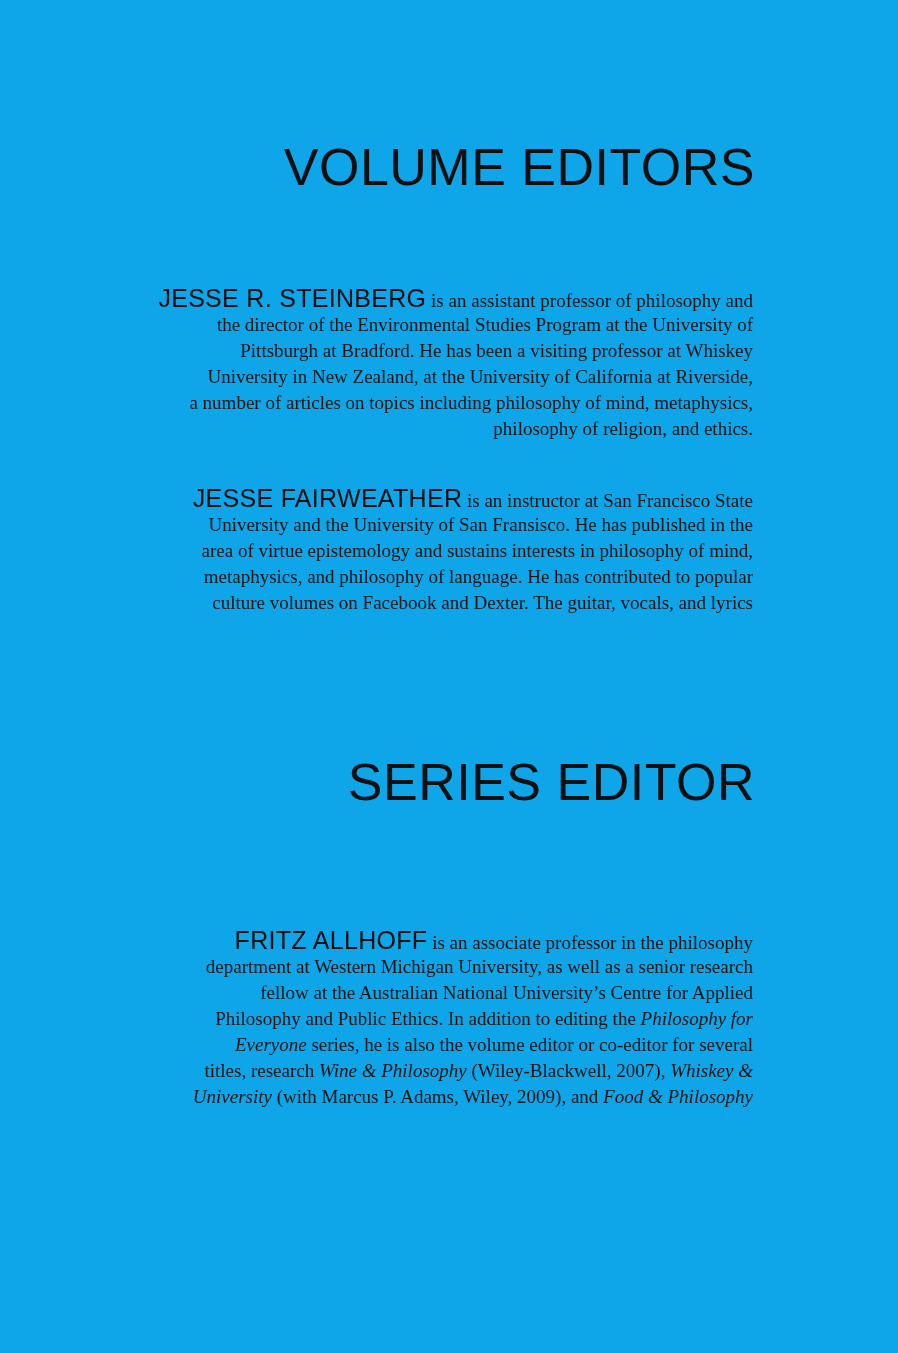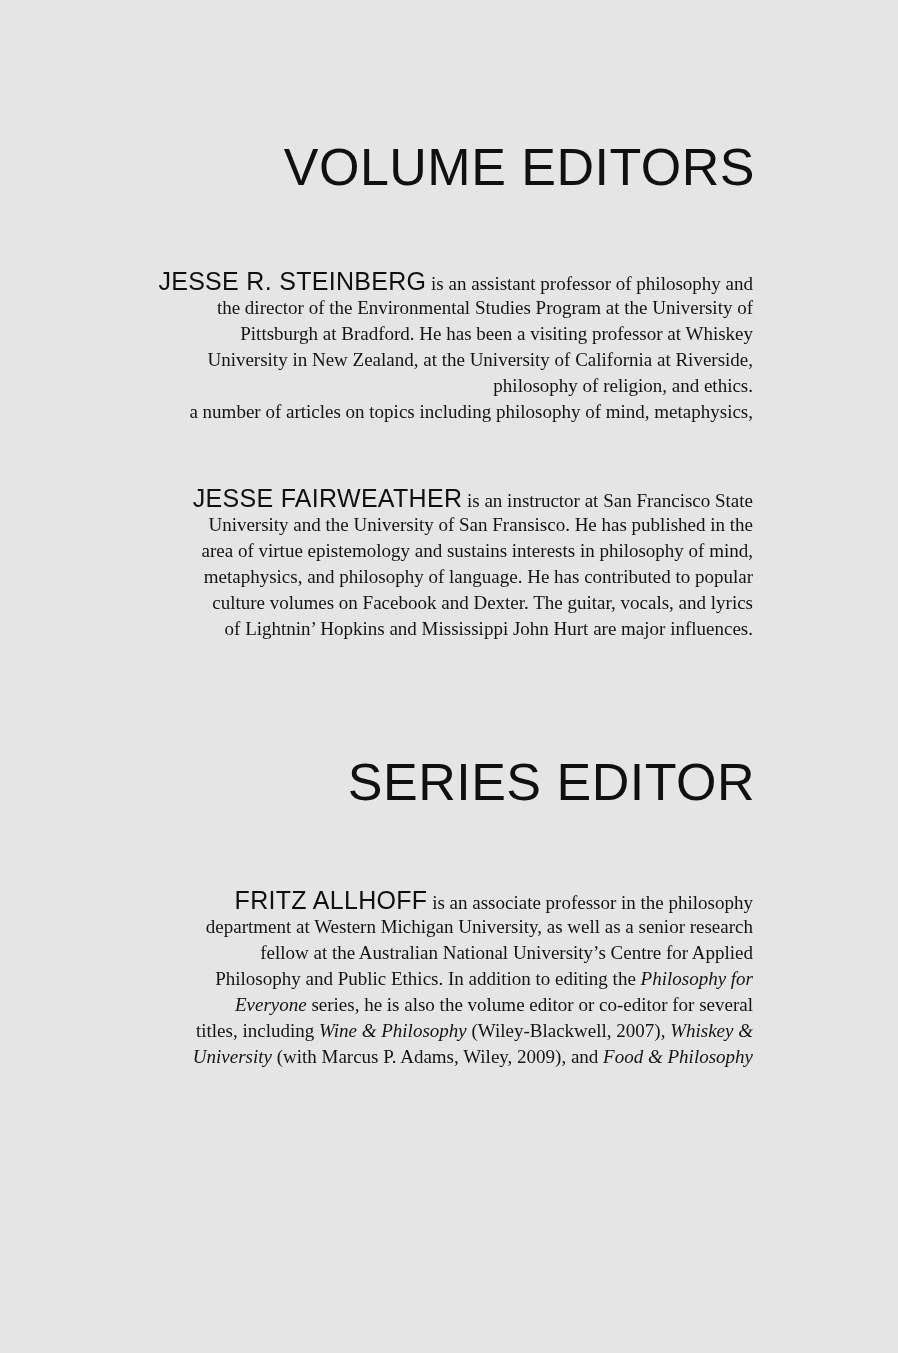--- a/index.html
+++ b/index.html
@@ -4,21 +4,21 @@
 <style>
   html, body {
     margin: 0;
     padding: 0;
     background: #ffffff;
   }
   .page {
     position: relative;
     width: 898px;
     height: 1353px;
-    background: #e5e5e5;
+    background: #0ea5e9;
     overflow: hidden;
     font-family: "Liberation Serif", serif;
     color: #141414;
   }
   .heading {
     position: absolute;
     left: 105px;
     right: 143px;
     margin: 0;
     font-family: "Liberation Sans", sans-serif;
@@ -33,23 +33,23 @@
   .heading-volume { top: 138px; }
   .heading-series { top: 753px; }
   .bio {
     position: absolute;
     left: 105px;
     right: 145px;
     font-size: 19px;
     line-height: 26px;
     color: #141414;
   }
-  .bio-1 { top: 269px; }
+  .bio-1 { top: 286px; }
   .bio-2 { top: 486px; }
-  .bio-3 { top: 888px; }
+  .bio-3 { top: 928px; }
   .line {
     display: flex;
     justify-content: flex-end;
     height: 26px;
   }
   .run { white-space: pre; }
   .t { font-style: normal; }
   .name {
     font-family: "Liberation Sans", sans-serif;
     font-size: 25px;
@@ -73,45 +73,42 @@
       <div class="line">
         <span class="run"><span class="t">the director of the Environmental Studies Program at the University of</span></span>
       </div>
       <div class="line">
         <span class="run"><span class="t">Pittsburgh at Bradford. He has been a visiting professor at Whiskey</span></span>
       </div>
       <div class="line">
         <span class="run"><span class="t">University in New Zealand, at the University of California at Riverside,</span></span>
       </div>
       <div class="line">
-        <span class="run"><span class="t">philosophy of religion, and ethics.</span></span>
+        <span class="run"><span class="t">a number of articles on topics including philosophy of mind, metaphysics,</span></span>
       </div>
       <div class="line">
-        <span class="run"><span class="t">a number of articles on topics including philosophy of mind, metaphysics,</span></span>
+        <span class="run"><span class="t">philosophy of religion, and ethics.</span></span>
       </div>
     </div>
 
   <div class="bio bio-2">
       <div class="line">
         <span class="run"><span class="name">JESSE FAIRWEATHER</span><span class="t"> is an instructor at San Francisco State</span></span>
       </div>
       <div class="line">
         <span class="run"><span class="t">University and the University of San Fransisco. He has published in the</span></span>
       </div>
       <div class="line">
         <span class="run"><span class="t">area of virtue epistemology and sustains interests in philosophy of mind,</span></span>
       </div>
       <div class="line">
         <span class="run"><span class="t">metaphysics, and philosophy of language. He has contributed to popular</span></span>
       </div>
       <div class="line">
         <span class="run"><span class="t">culture volumes on Facebook and Dexter. The guitar, vocals, and lyrics</span></span>
-      </div>
-      <div class="line">
-        <span class="run"><span class="t">of Lightnin’ Hopkins and Mississippi John Hurt are major influences.</span></span>
       </div>
     </div>
 
   <h1 class="heading heading-series">SERIES EDITOR</h1>
 
   <div class="bio bio-3">
       <div class="line">
         <span class="run"><span class="name">FRITZ ALLHOFF</span><span class="t"> is an associate professor in the philosophy</span></span>
       </div>
       <div class="line">
@@ -120,20 +117,20 @@
       <div class="line">
         <span class="run"><span class="t">fellow at the Australian National University’s Centre for Applied</span></span>
       </div>
       <div class="line">
         <span class="run"><span class="t">Philosophy and Public Ethics. In addition to editing the </span><span class="i">Philosophy for</span></span>
       </div>
       <div class="line">
         <span class="run"><span class="i">Everyone</span><span class="t"> series, he is also the volume editor or co-editor for several</span></span>
       </div>
       <div class="line">
-        <span class="run"><span class="t">titles, including </span><span class="i">Wine &amp; Philosophy</span><span class="t"> (Wiley-Blackwell, 2007), </span><span class="i">Whiskey &amp;</span></span>
+        <span class="run"><span class="t">titles, research </span><span class="i">Wine &amp; Philosophy</span><span class="t"> (Wiley-Blackwell, 2007), </span><span class="i">Whiskey &amp;</span></span>
       </div>
       <div class="line">
         <span class="run"><span class="i">University</span><span class="t"> (with Marcus P. Adams, Wiley, 2009), and </span><span class="i">Food &amp; Philosophy</span></span>
       </div>
     </div>
 
 </div>
 
 </body></html>

